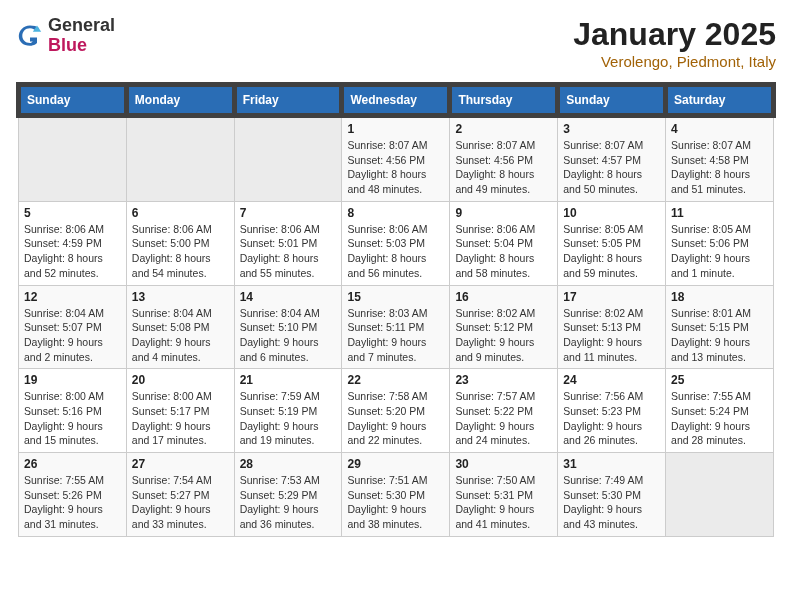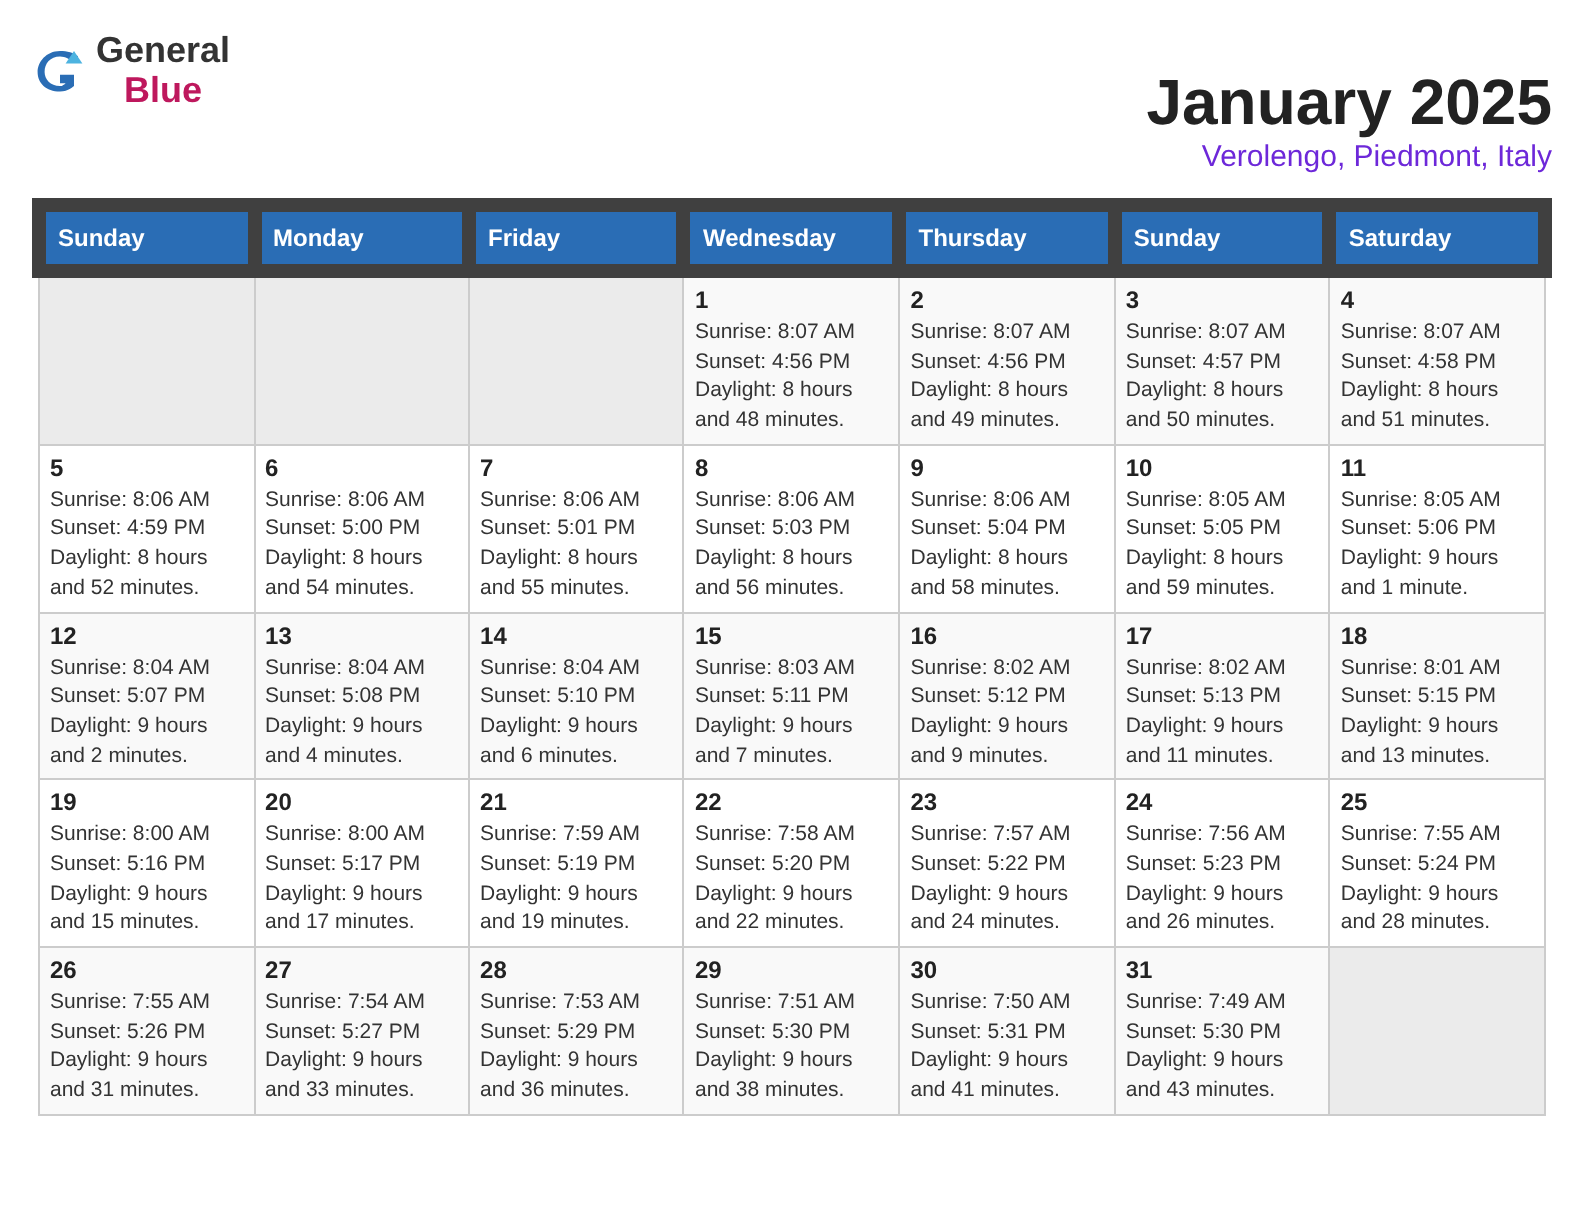--- a/index.html
+++ b/index.html
@@ -13,59 +13,57 @@
     .header {
       display: flex;
       justify-content: space-between;
       align-items: flex-start;
       margin-bottom: 12px;
     }
     .logo {
       display: flex;
       align-items: center;
       gap: 4px;
-      text-align: center;
     }
     .logo-text {
       font-size: 18px;
       font-weight: bold;
       line-height: 1.1;
     }
     .logo-text .general { color: #333; }
     .logo-text .blue { color: #be185d; }
     .logo-icon {
       width: 28px;
       height: 28px;
     }
     .title-block {
       text-align: right;
-      margin-top: 17px;
     }
     .month-title {
       font-size: 32px;
       font-weight: bold;
       color: #222;
     }
     .subtitle {
       font-size: 15px;
-      color: #6d28d9;
+      color: #a16207;
     }
     table {
       width: 100%;
       border-collapse: collapse;
       font-size: 11px;
     }
     thead tr th {
       background-color: #2a6db5;
       color: white;
       text-align: left;
       padding: 6px 6px;
       font-size: 12px;
       font-weight: bold;
-      border: 7px solid #404040;
+      border: 5px solid #404040;
     }
     tbody tr td {
       border: 1px solid #ccc;
       vertical-align: top;
       padding: 4px 5px;
       height: 80px;
       width: 108px;
       background: #fff;
     }
     tbody tr:nth-child(odd) td {

